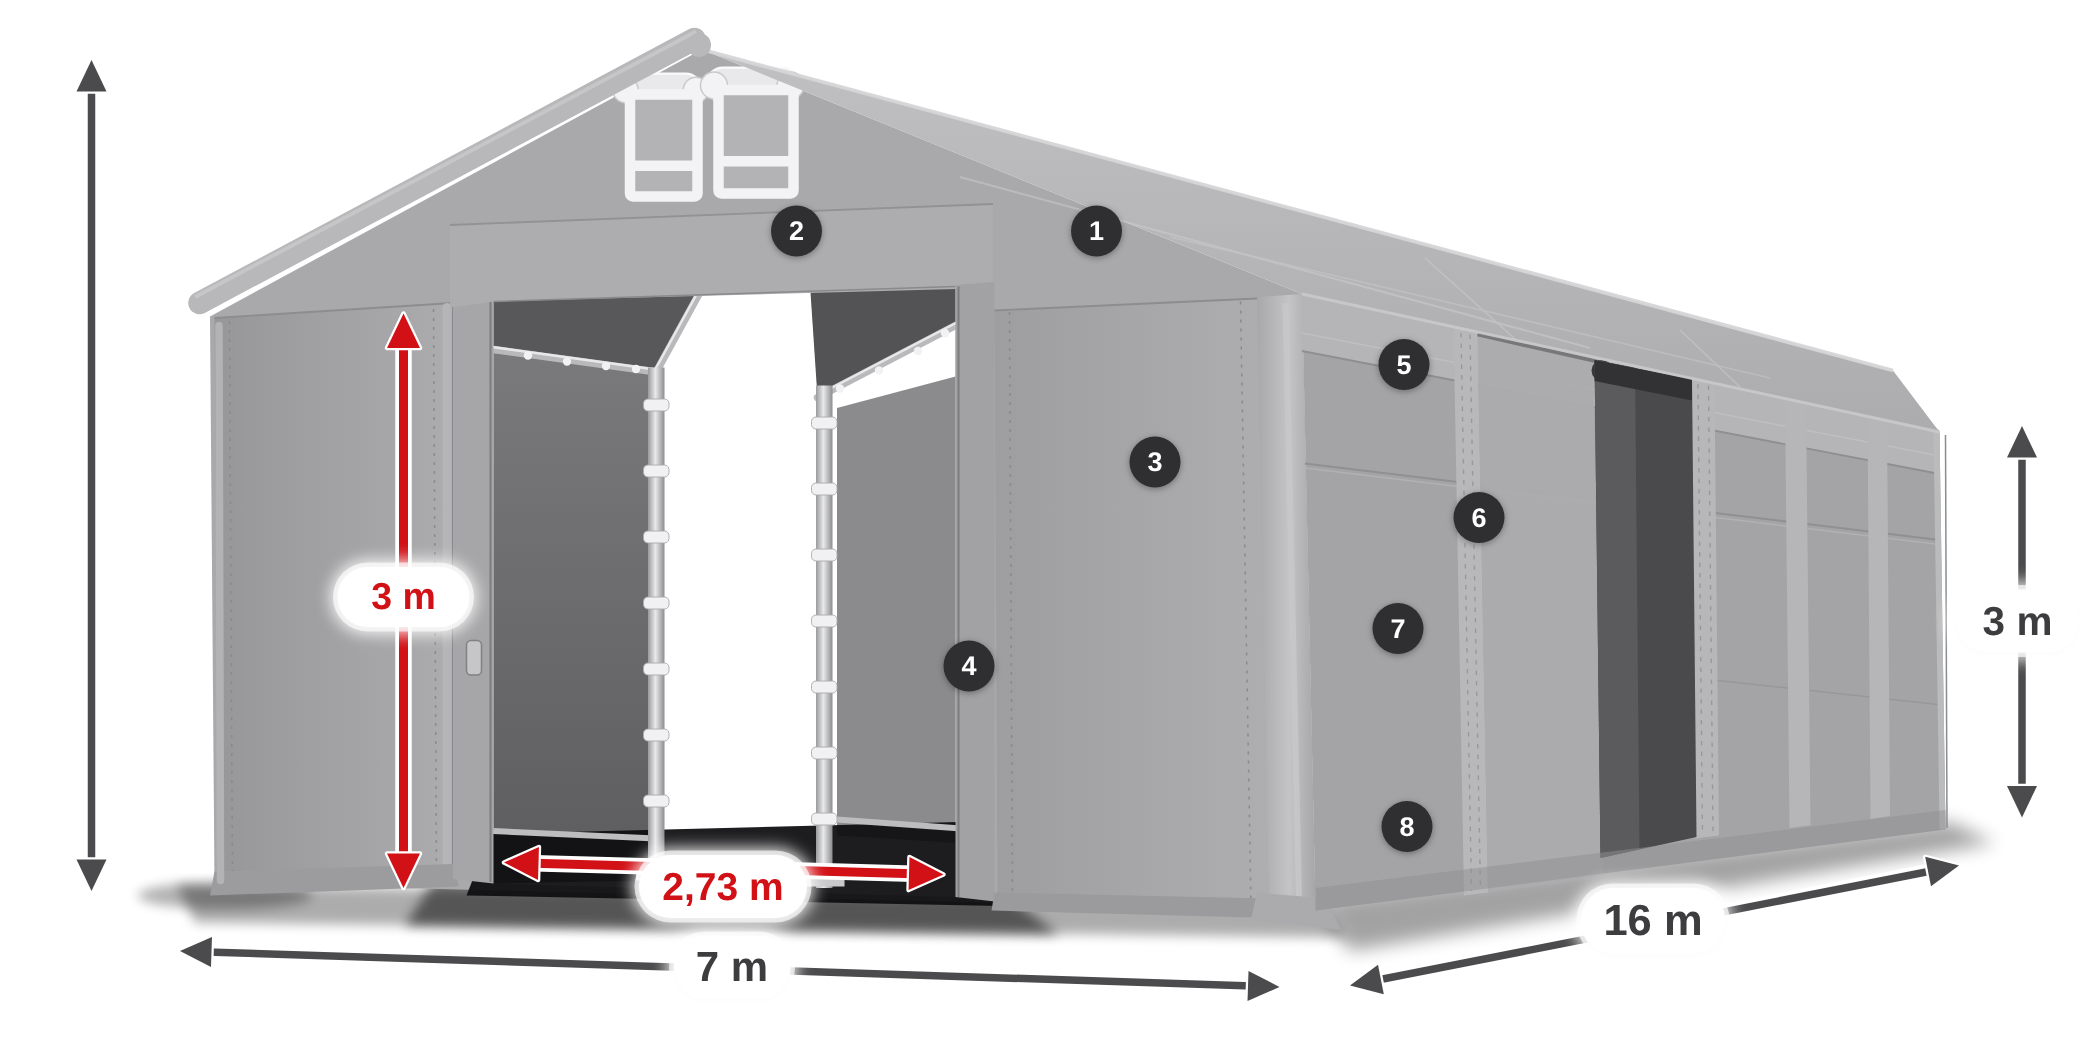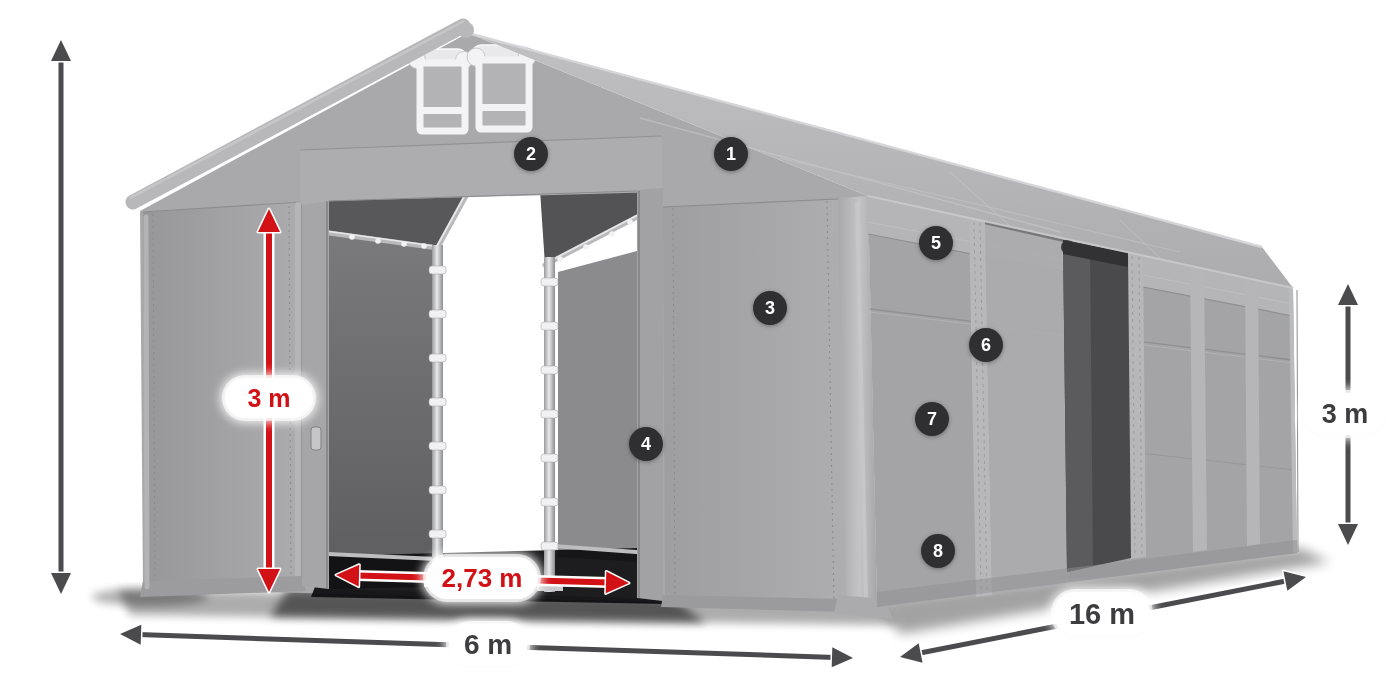--- a/index.html
+++ b/index.html
@@ -262,18 +262,18 @@
       <div class="badge" style="left: 753px; top: 291px;">3</div>
       <div class="badge" style="left: 629px; top: 427px;">4</div>
       <div class="badge" style="left: 919px; top: 226px;">5</div>
       <div class="badge" style="left: 969px; top: 328px;">6</div>
       <div class="badge" style="left: 915px; top: 402px;">7</div>
       <div class="badge" style="left: 921px; top: 534px;">8</div>
     </div>
 
   <div class="layer" id="pill-layer">
       <div class="pill red" style="left: 225px; top: 378px; width: 88px; height: 40px; font-size: 25px;">3 m</div>
-      <div class="pill red" style="left: 426px; top: 557px; width: 112px; height: 42px; font-size: 26px;">2,73 m</div>
-      <div class="pill dark" style="left: 449px; top: 624px; width: 78px; height: 42px; font-size: 28px;">6 m</div>
+      <div class="pill red" style="left: 426px; top: 570px; width: 112px; height: 42px; font-size: 26px;">2,73 m</div>
+      <div class="pill dark" style="left: 449px; top: 624px; width: 78px; height: 42px; font-size: 28px;">7 m</div>
       <div class="pill dark" style="left: 1054px; top: 592px; width: 96px; height: 44px; font-size: 29px;">16 m</div>
       <div class="pill dark" style="left: 1304px; top: 393px; width: 82px; height: 42px; font-size: 27px;">3 m</div>
     </div>
 </div>
 
 </body></html>

